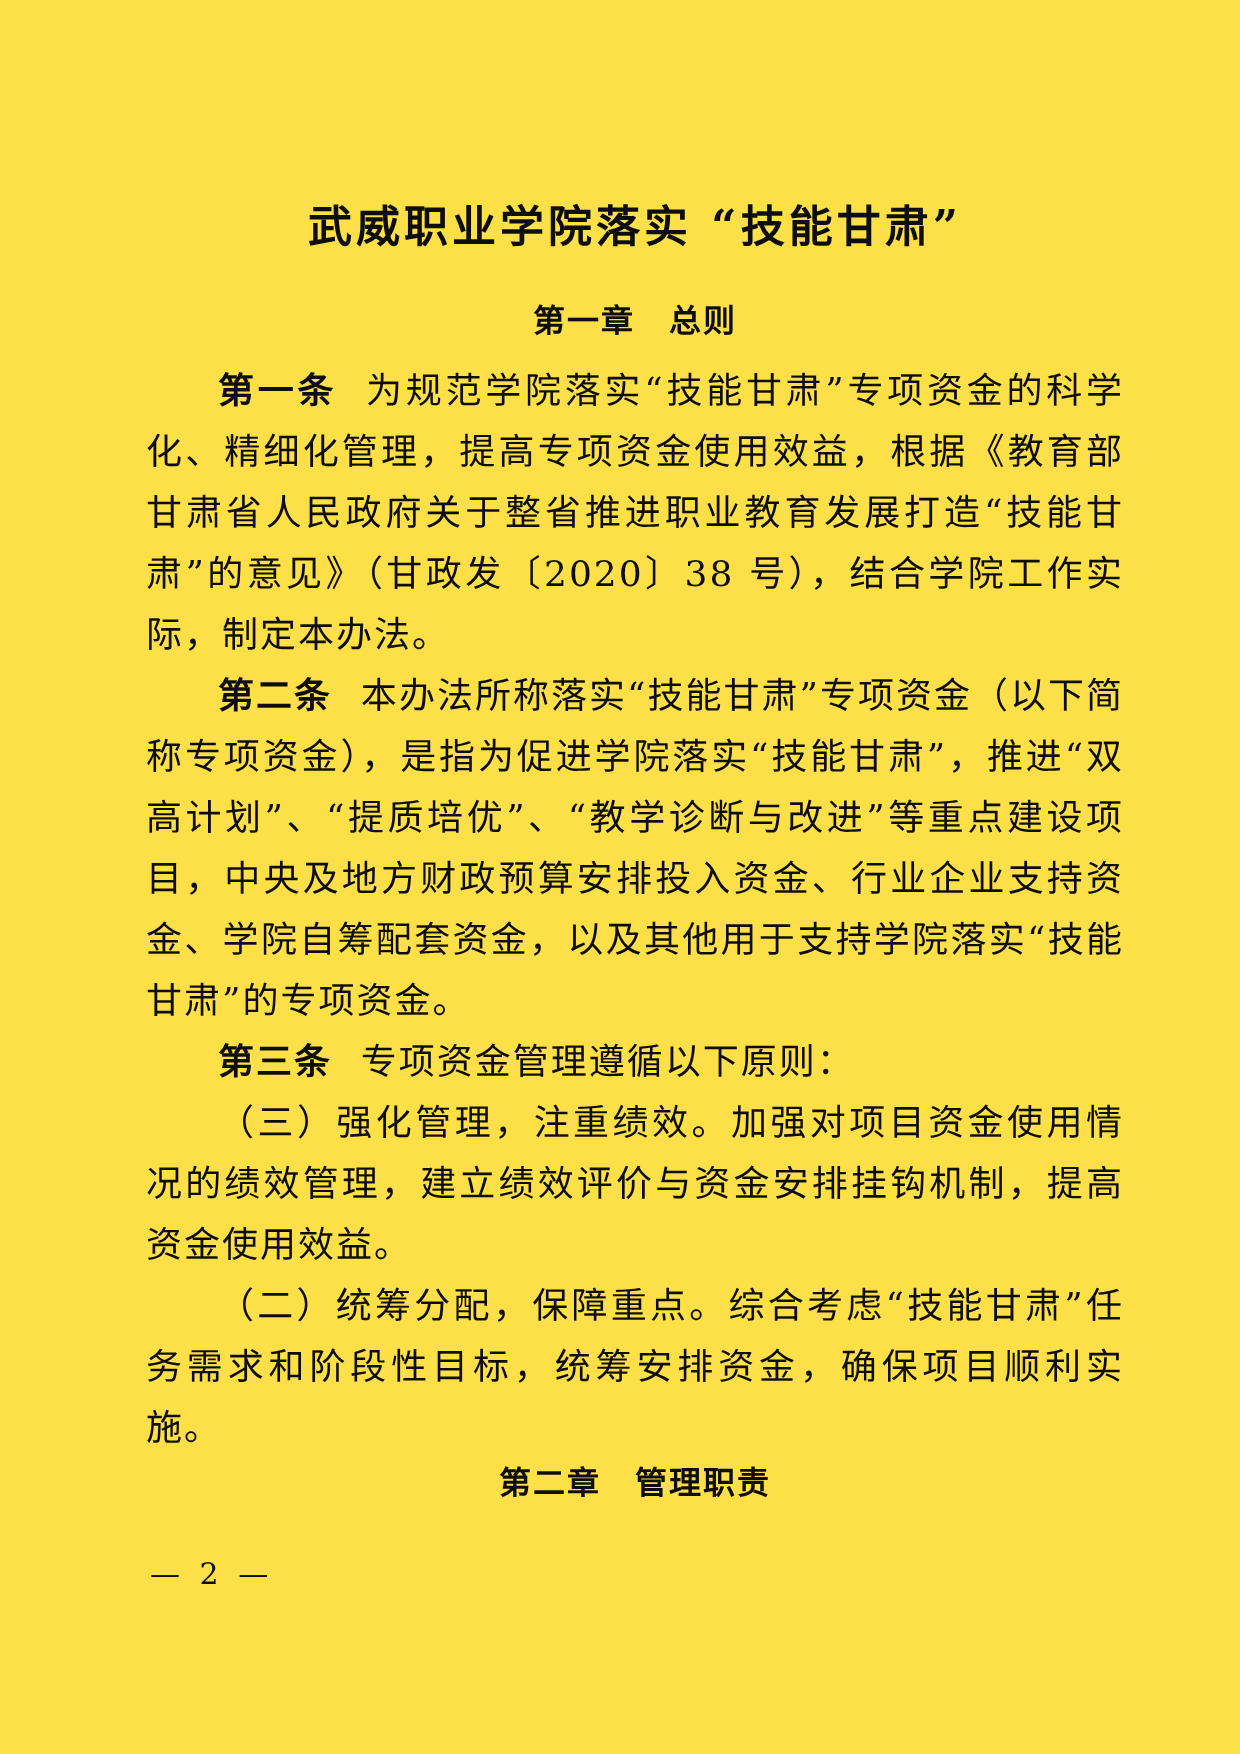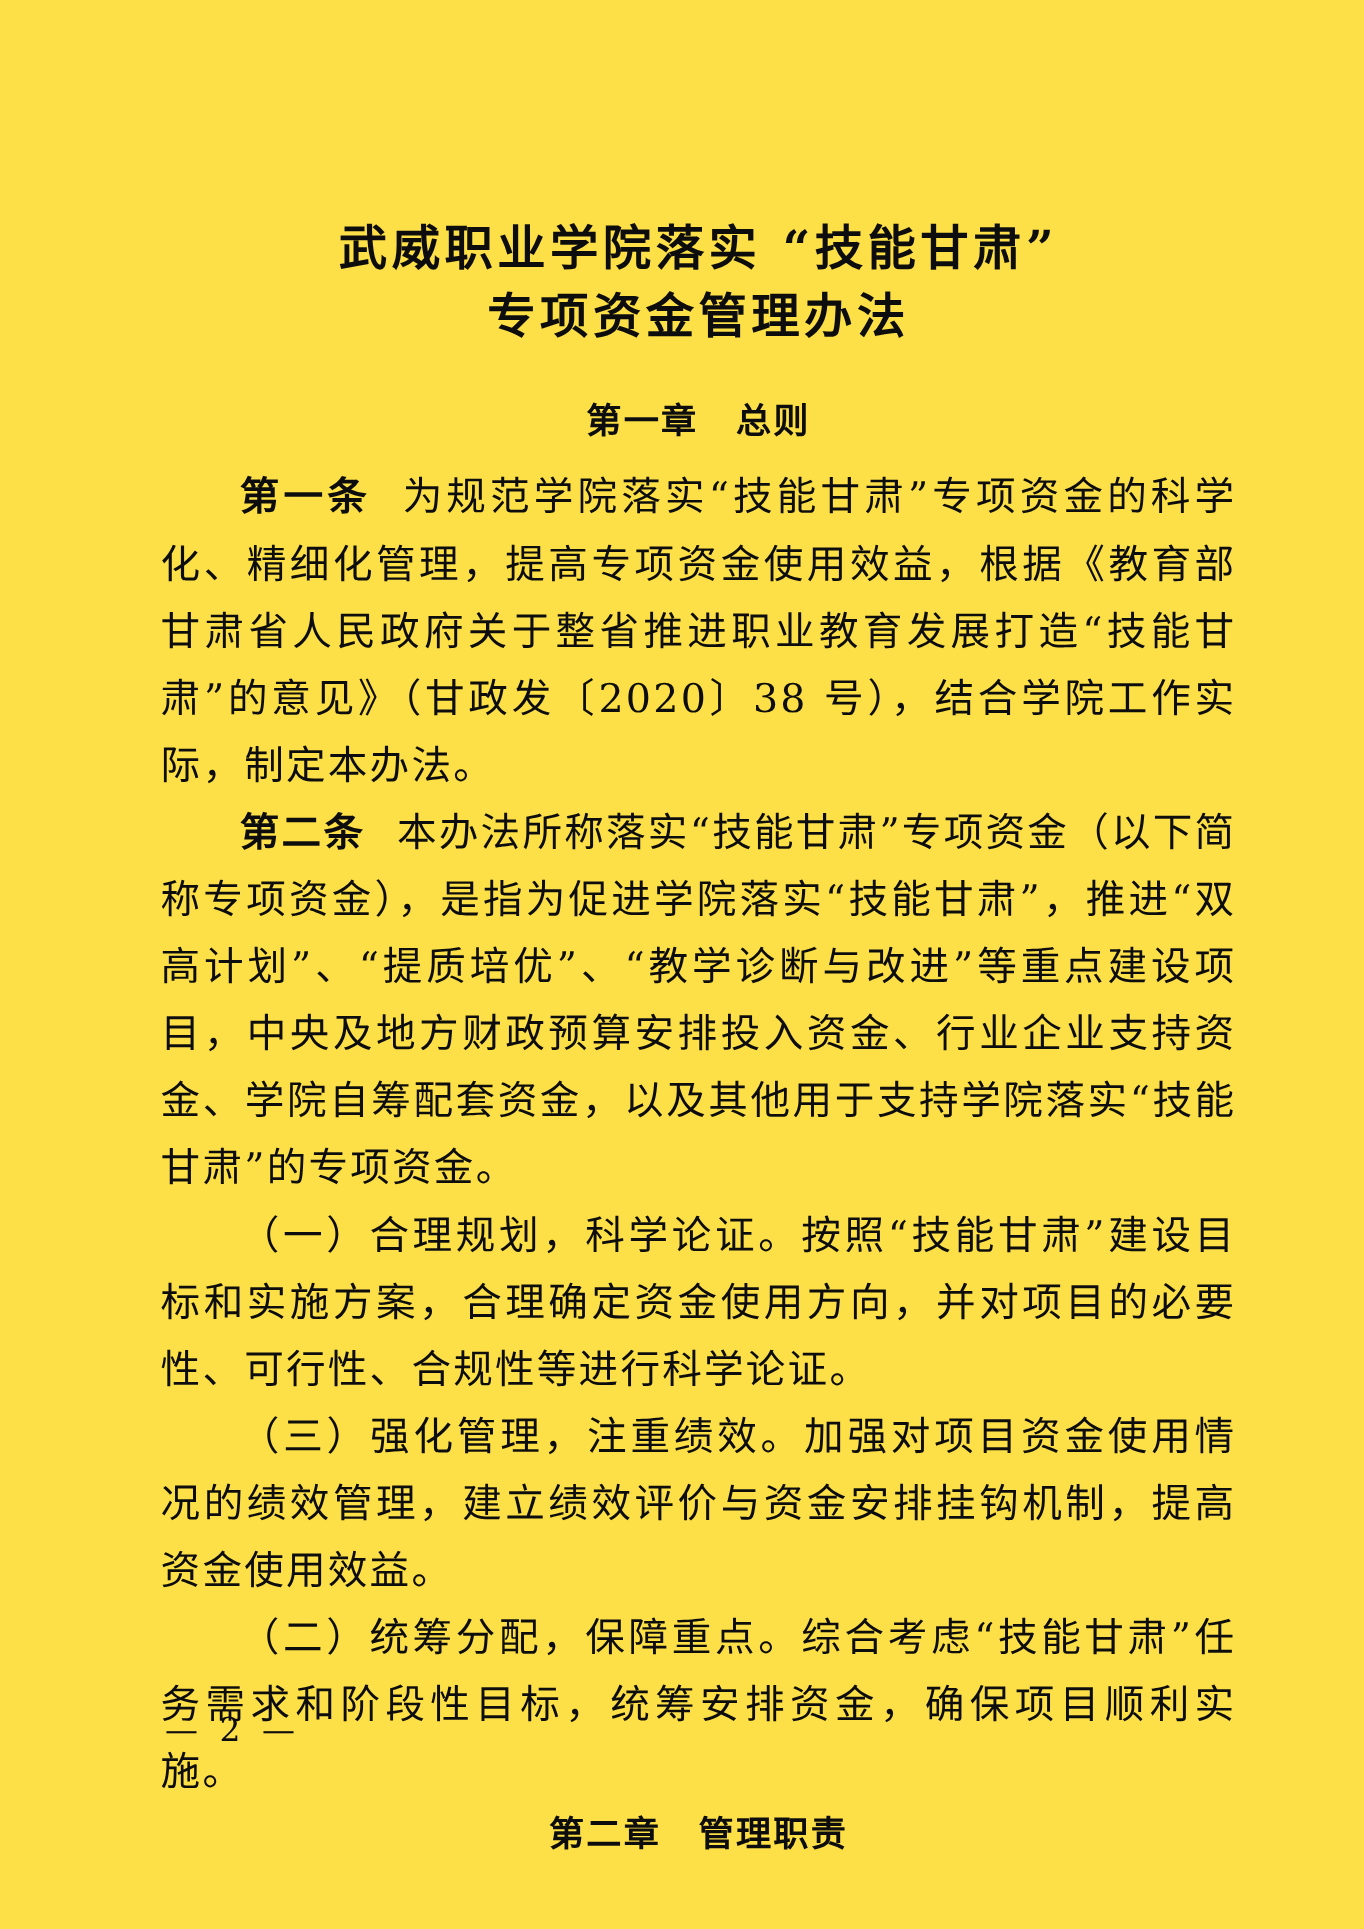--- a/index.html
+++ b/index.html
@@ -74,37 +74,36 @@
   }
 </style>
 </head>
 <body>
 
 <div class="page">
   <div class="content">
 
     <div class="doc-title">
       <div>武威职业学院落实 “技能甘肃”</div>
-      <div>专项资金管理办法</div>
     </div>
 
     <div class="chapter-heading first">第一章　总则</div>
 
     <p class="body-para">
       <span class="lead">第一条</span><span>为规范学院落实“技能甘肃”专项资金的科学化、精细化管理，提高专项资金使用效益，根据《教育部 甘肃省人民政府关于整省推进职业教育发展打造“技能甘肃”的意见》（甘政发〔2020〕38 号），结合学院工作实际，制定本办法。</span>
     </p>
 
     <p class="body-para">
       <span class="lead">第二条</span><span>本办法所称落实“技能甘肃”专项资金（以下简称专项资金），是指为促进学院落实“技能甘肃”，推进“双高计划”、“提质培优”、“教学诊断与改进”等重点建设项目，中央及地方财政预算安排投入资金、行业企业支持资金、学院自筹配套资金，以及其他用于支持学院落实“技能甘肃”的专项资金。</span>
     </p>
 
+    <p class="body-para">
+      <span class="lead">第三条</span><span>专项资金管理遵循以下原则：</span>
+    </p>
 
-    <p class="body-para">
-      <span class="lead"></span><span>（一）合理规划，科学论证。按照“技能甘肃”建设目标和实施方案，合理确定资金使用方向，并对项目的必要性、可行性、合规性等进行科学论证。</span>
-    </p>
 
     <p class="body-para">
       <span class="lead"></span><span>（三）强化管理，注重绩效。加强对项目资金使用情况的绩效管理，建立绩效评价与资金安排挂钩机制，提高资金使用效益。</span>
     </p>
 
     <p class="body-para">
       <span class="lead"></span><span>（二）统筹分配，保障重点。综合考虑“技能甘肃”任务需求和阶段性目标，统筹安排资金，确保项目顺利实施。</span>
     </p>
 
     <div class="chapter-heading second">第二章　管理职责</div>

